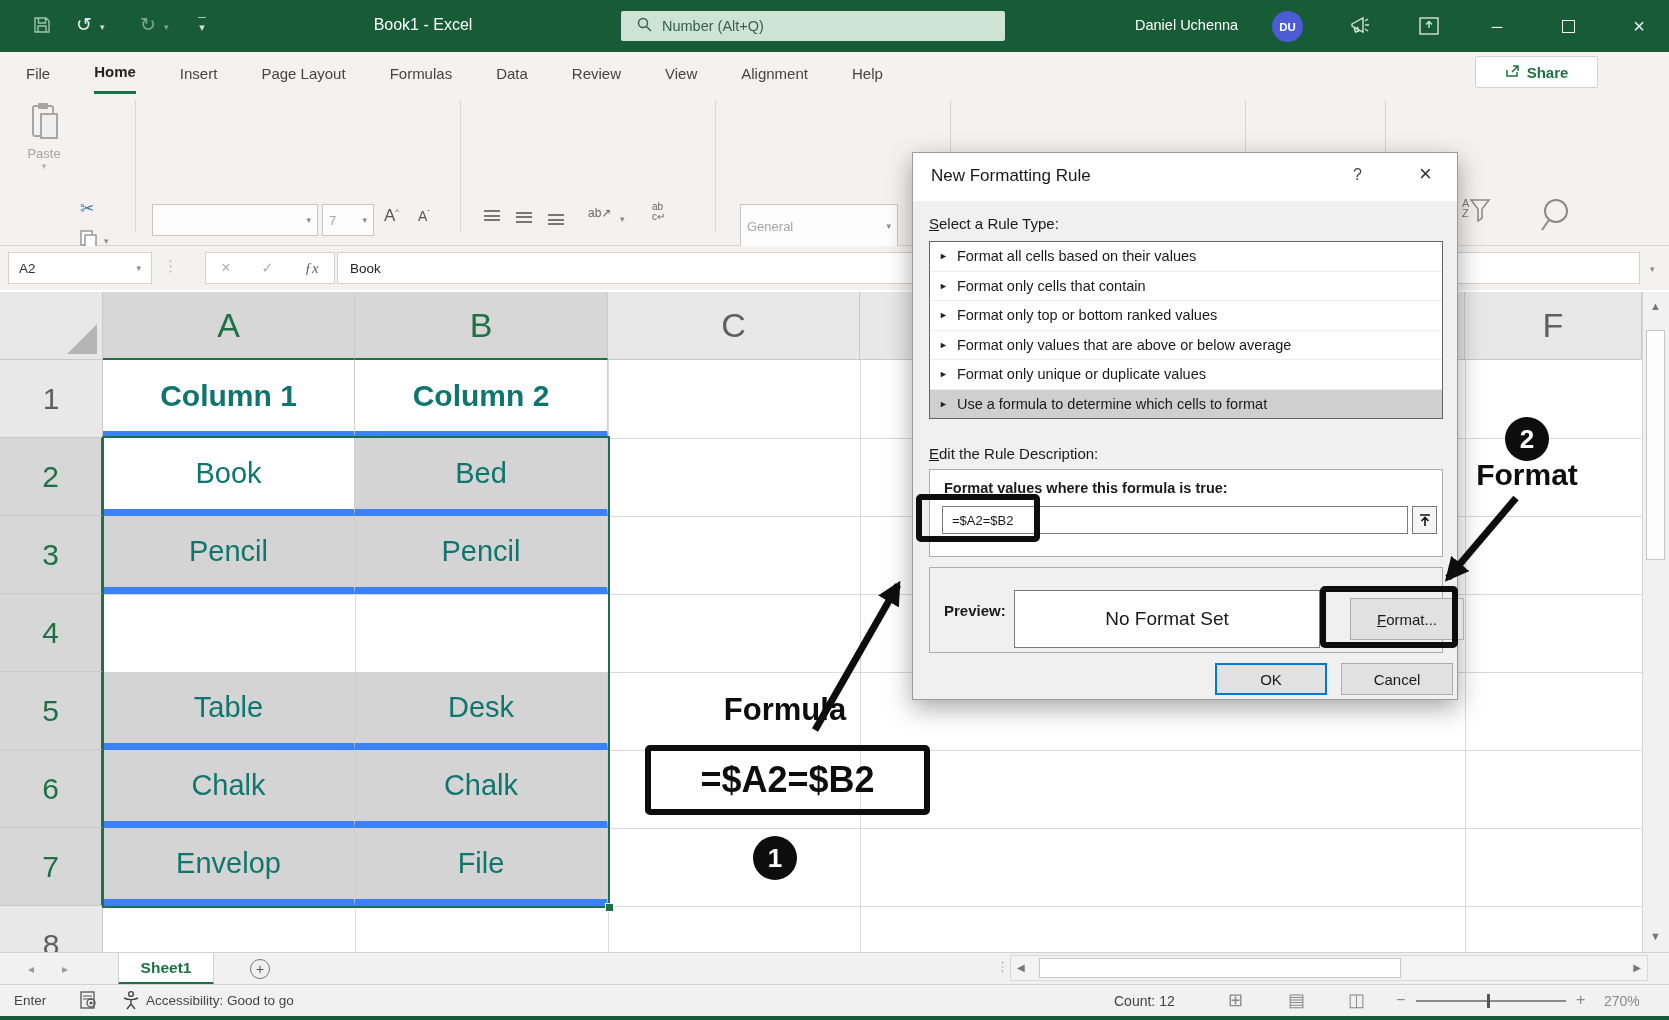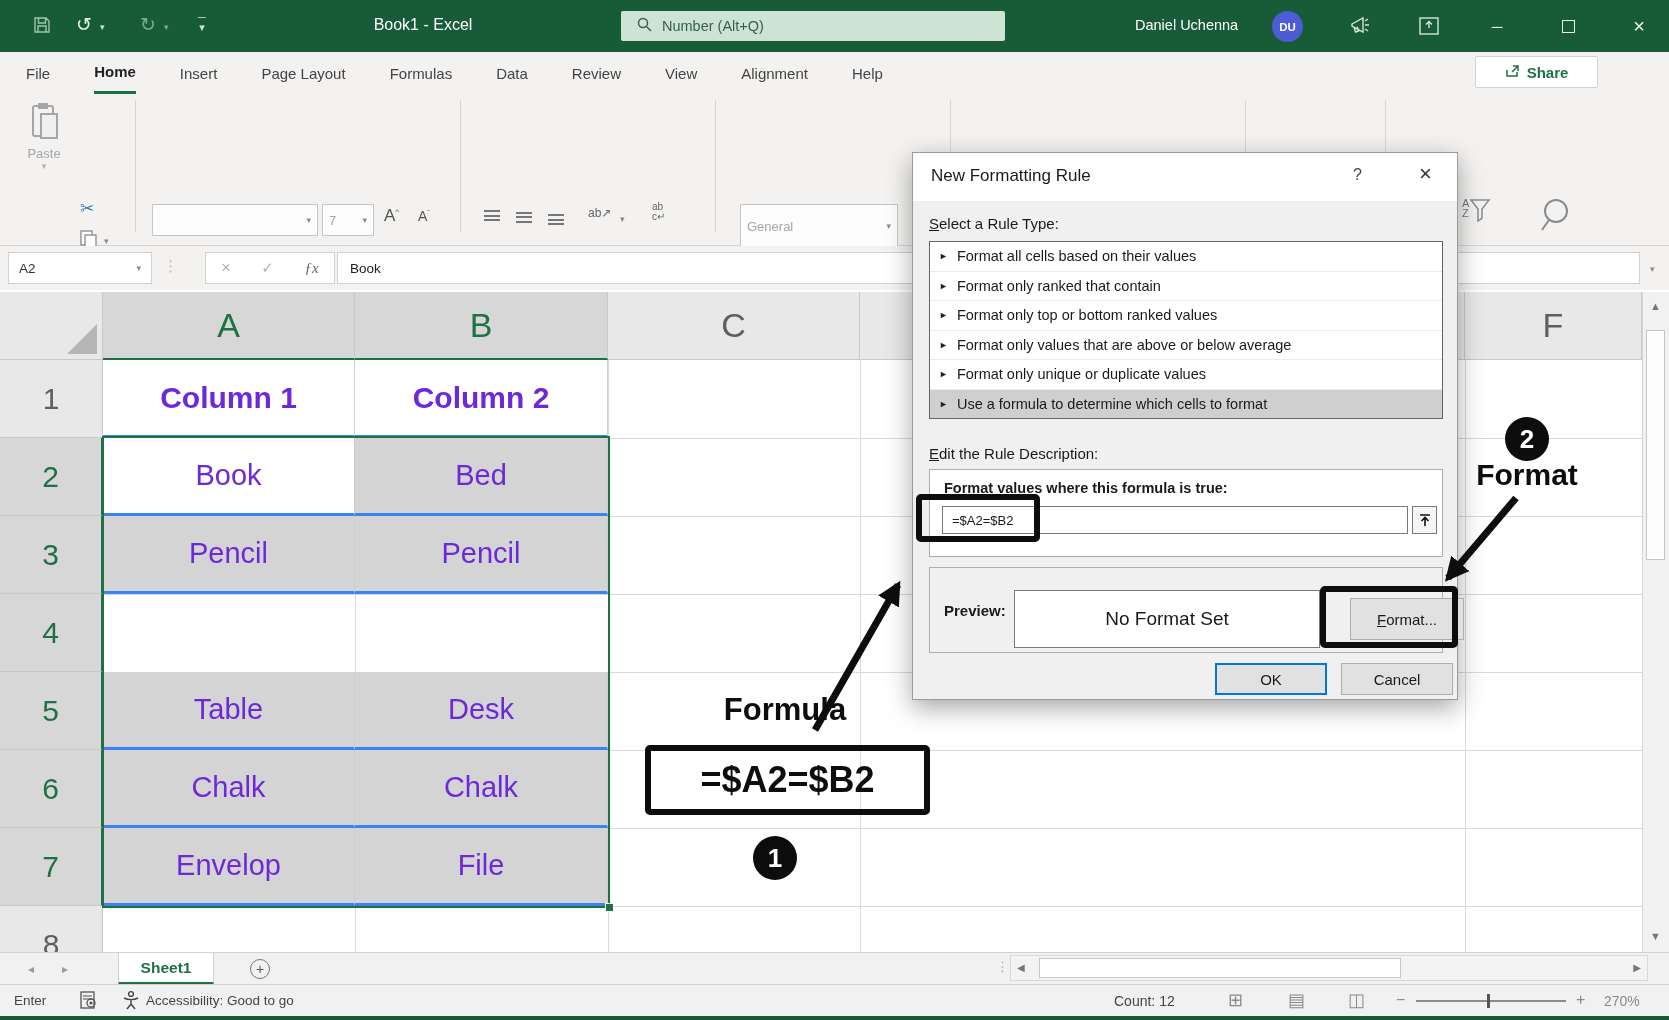--- a/index.html
+++ b/index.html
@@ -34,21 +34,21 @@
   .whitebox{background:#fff;border:1px solid #d1d1d1;}
   
   .gridwrap{left:0;top:290px;width:1669px;height:662px;background:#fff;overflow:hidden;}
   .hdr{position:absolute;background:#e9e8e8;color:#5f5f5f;display:flex;align-items:center;justify-content:center;border-right:1px solid #c9c9c9;border-bottom:1px solid #c9c9c9;}
   .hdr.sel{background:#d7d7d7;color:#1e7145;}
   .colhdr{font-size:34px;height:68px;top:2px;}
   .colhdr.sel{border-bottom:2px solid #1e7145;}
   .rowhdr{font-size:30px;width:103px;left:0;}
   .rowhdr.sel{border-right:2px solid #1e7145;}
   .gl{position:absolute;background:#d9d9d9;}
-  .cell{position:absolute;display:flex;align-items:center;justify-content:center;font-size:29px;color:#6d28d9;border-right:1px solid #cfcfcf;border-bottom:3px solid #3b82f6;}
+  .cell{position:absolute;display:flex;align-items:center;justify-content:center;font-size:29px;color:#0f766e;border-right:1px solid #cfcfcf;border-bottom:7px solid #3b82f6;}
   .cell.gray{background:#d4d4d4;}
   .cell.white{background:#fff;}
   .cell.hdrc{font-weight:bold;font-size:30px;}
   .selborder{position:absolute;border:2px solid #1e7145;pointer-events:none;}
   .fillhandle{position:absolute;width:9px;height:9px;background:#1e7145;border:1.5px solid #fff;}
   .vscroll{position:absolute;left:1642px;top:2px;width:27px;height:660px;background:#f1f1f1;border-left:1px solid #d6d6d6;}
   
   .dialog{left:912px;top:152px;width:546px;height:548px;background:#f0f0f0;border:1px solid #9a9a9a;box-shadow:0 8px 24px rgba(0,0,0,.35);z-index:50;}
   .dlg-title{position:absolute;left:0;top:0;width:100%;height:48px;background:#fff;}
   .dlg-title .t{position:absolute;left:18px;top:13px;font-size:17px;color:#1a1a1a;}
@@ -354,21 +354,21 @@
       <span class="abs" style="left:506px;top:8px;font-size:22px;color:#333;">×</span>
     </div>
     <div class="dlbl" style="left:16px;top:62px;"><u>S</u><span>elect a Rule Type:</span></div>
     <div class="rulelist">
       <div class="ritem">
           <span class="arr">►</span>
           <span>Format all cells based on their values</span>
         </div>
       <div class="ritem">
           <span class="arr">►</span>
-          <span>Format only ranked that contain</span>
+          <span>Format only cells that contain</span>
         </div>
       <div class="ritem">
           <span class="arr">►</span>
           <span>Format only top or bottom ranked values</span>
         </div>
       <div class="ritem">
           <span class="arr">►</span>
           <span>Format only values that are above or below average</span>
         </div>
       <div class="ritem">

